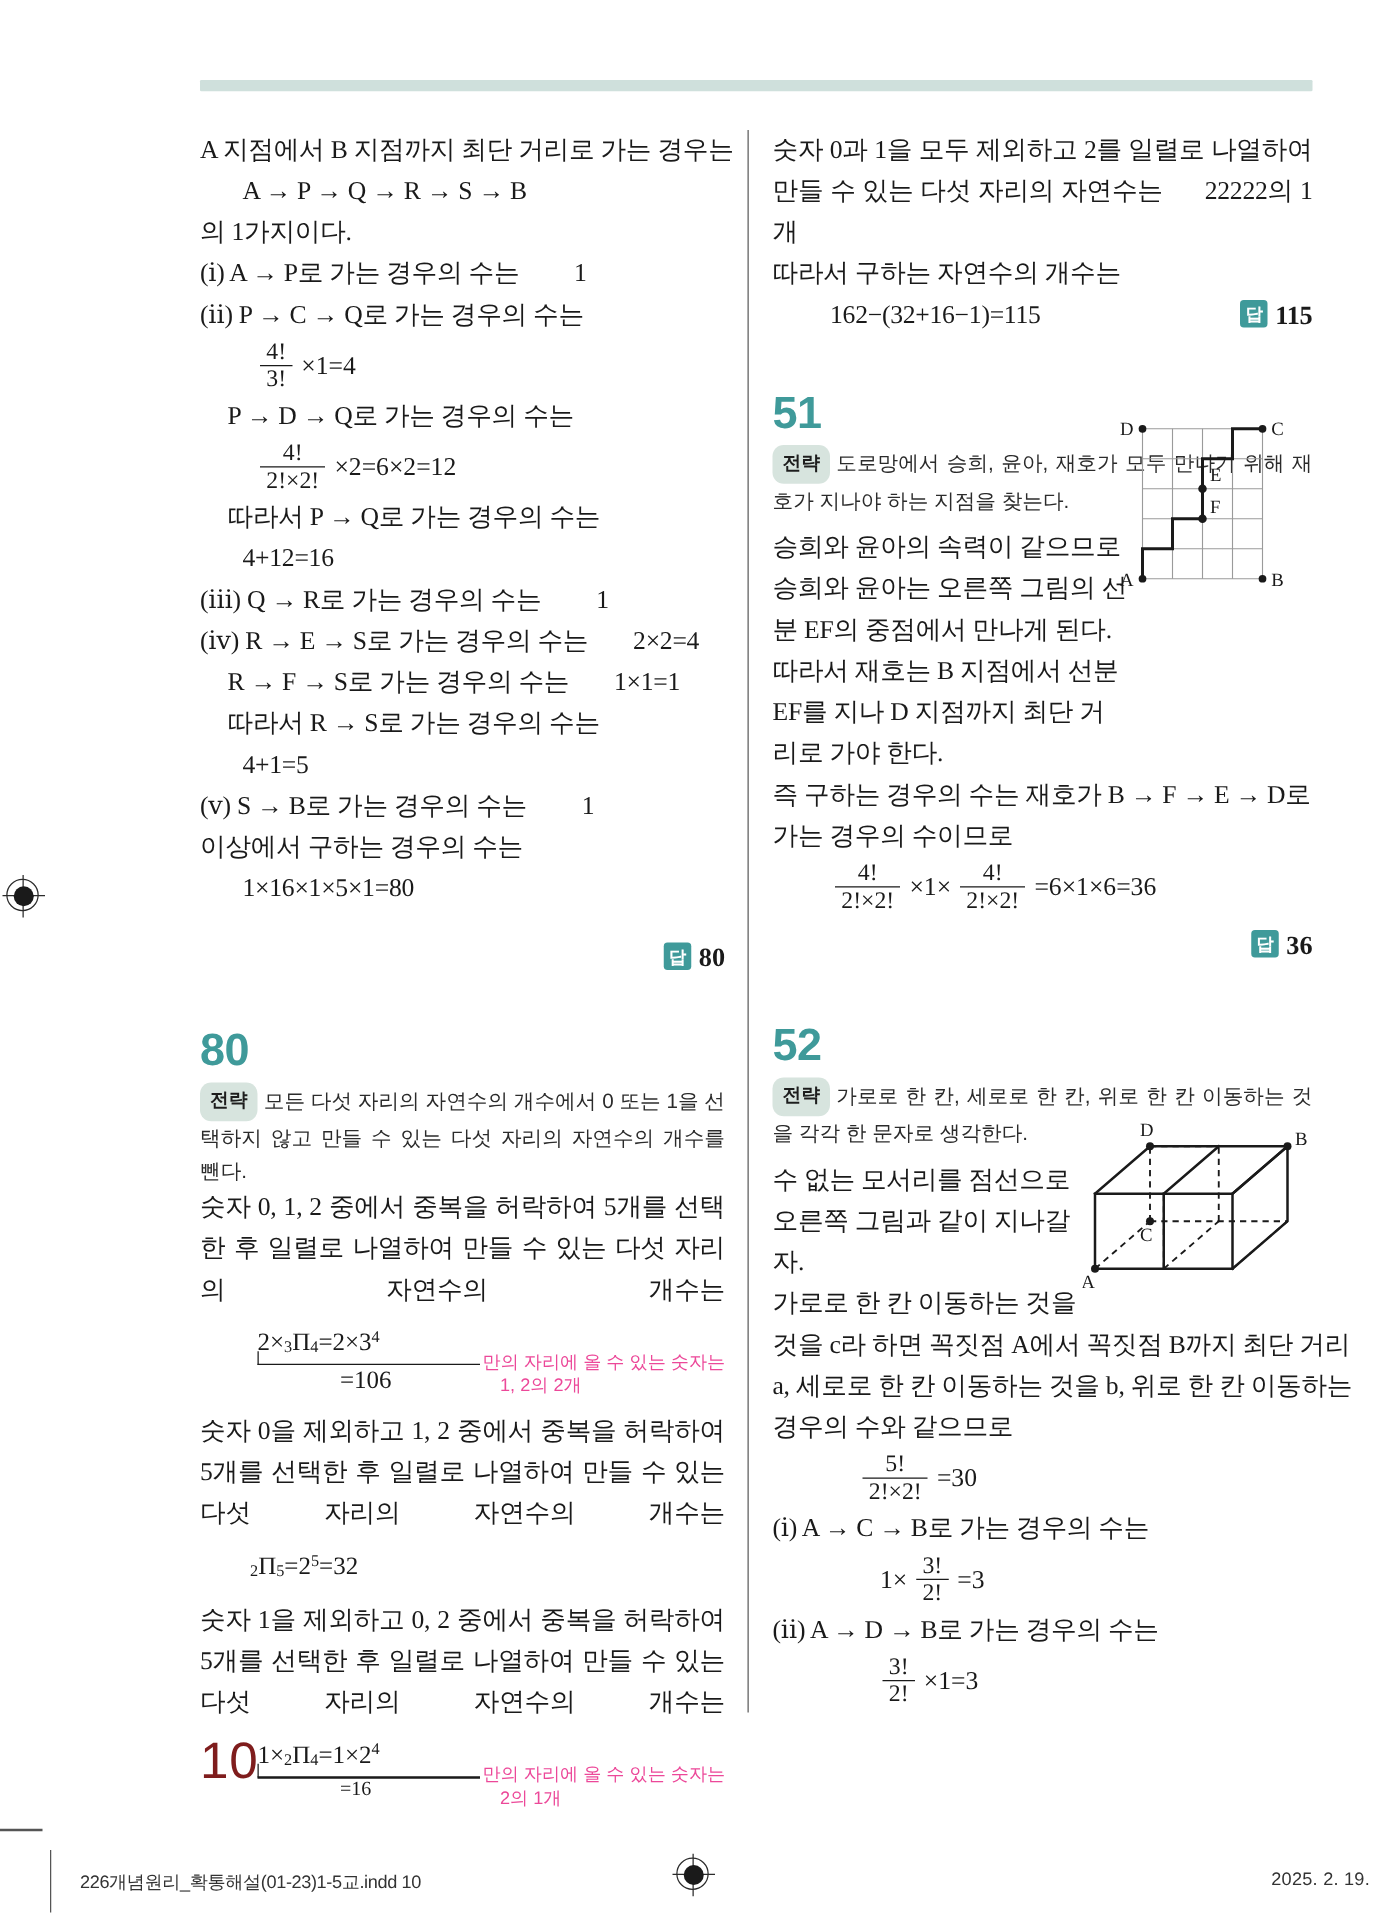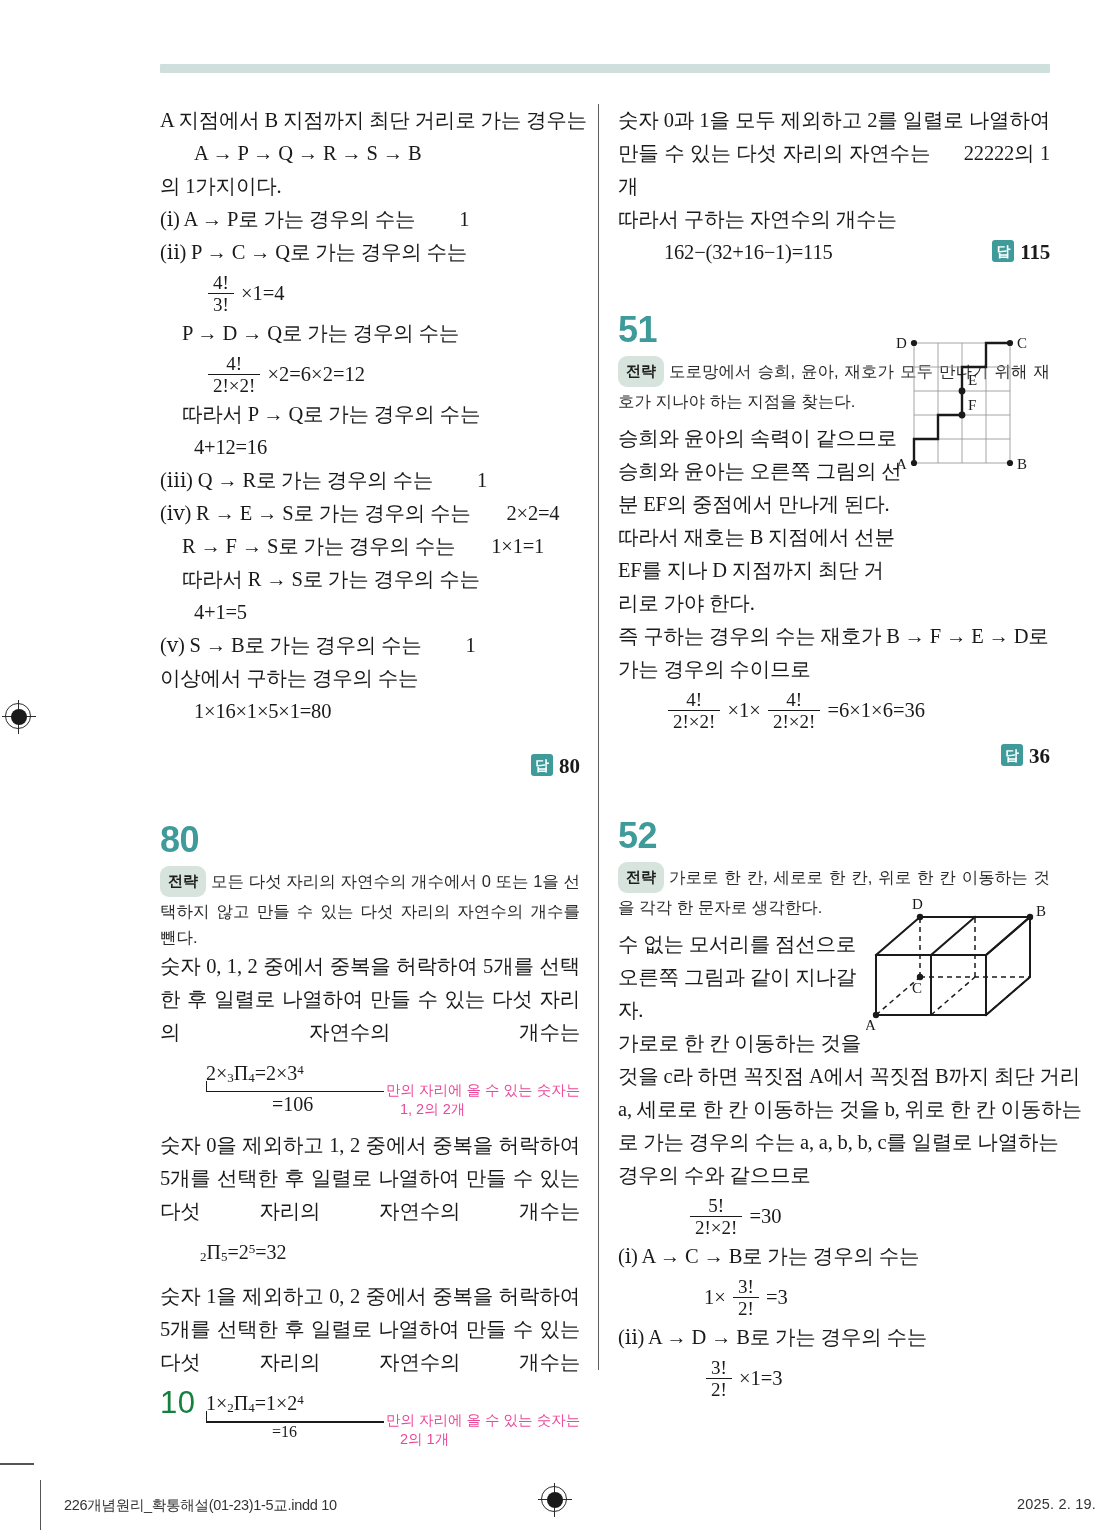--- a/index.html
+++ b/index.html
@@ -215,22 +215,22 @@
   .fig {
     position: absolute;
   }
 
   
   .pagenum {
     position: absolute;
     left: 160px;
     top: 1385px;
     font-family: "Liberation Sans", sans-serif;
-    font-size: 31px;
-    color: #15803d;
+    font-size: 41px;
+    color: #7f1d1d;
     letter-spacing: 0.5px;
   }
 
   
   .footer-rule {
     position: absolute;
     left: 0px;
     top: 1463px;
     width: 34px;
     height: 1.6px;
@@ -489,21 +489,20 @@
       <span class="pill">전략</span><span>가로로 한 칸, 세로로 한 칸, 위로 한 칸 이동하는 것을 각각 한 문자로 생각한다.</span>
     </div>
 
     <div style="margin-top:8px">
       <div class="ln" style="width:248px">수 없는 모서리를 점선으로</div>
       <div class="ln" style="width:248px">오른쪽 그림과 같이 지나갈</div>
       <div class="ln" style="width:248px">자.</div>
       <div class="ln" style="width:248px">가로로 한 칸 이동하는 것을</div>
       <div class="ln">것을 c라 하면 꼭짓점 A에서 꼭짓점 B까지 최단 거리</div>
       <div class="ln">a, 세로로 한 칸 이동하는 것을 b, 위로 한 칸 이동하는</div>
-      <div class="ln">로 가는 경우의 수는 a, a, b, b, c를 일렬로 나열하는</div>
       <div class="ln">경우의 수와 같으므로</div>
 
       <div class="eqline" style="padding-left:70px">
         <span class="frac">
           <span class="num">5!</span>
           <span class="den">2!×2!</span>
         </span>
         <span class="math">=30</span>
       </div>
 

